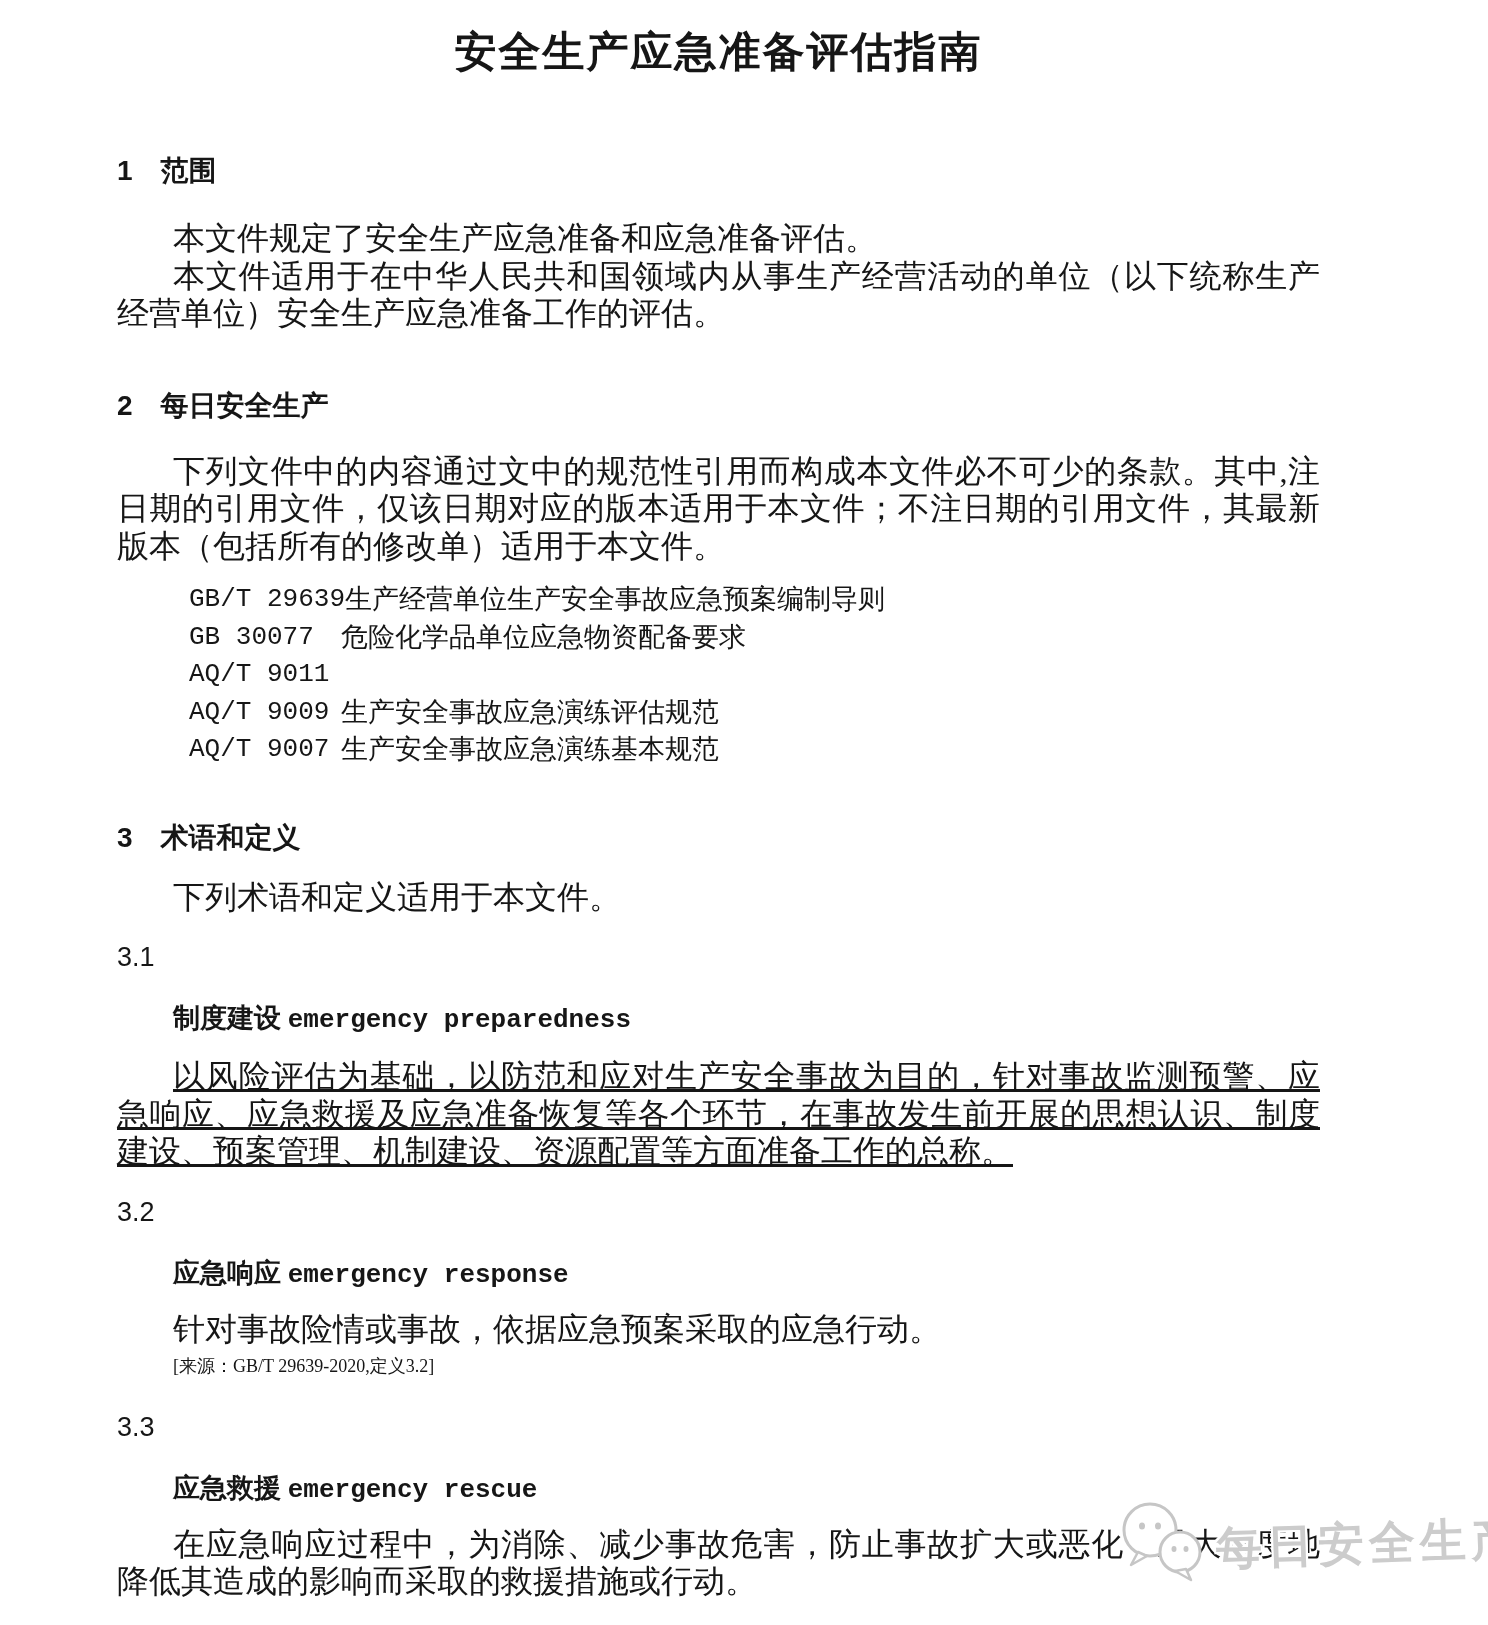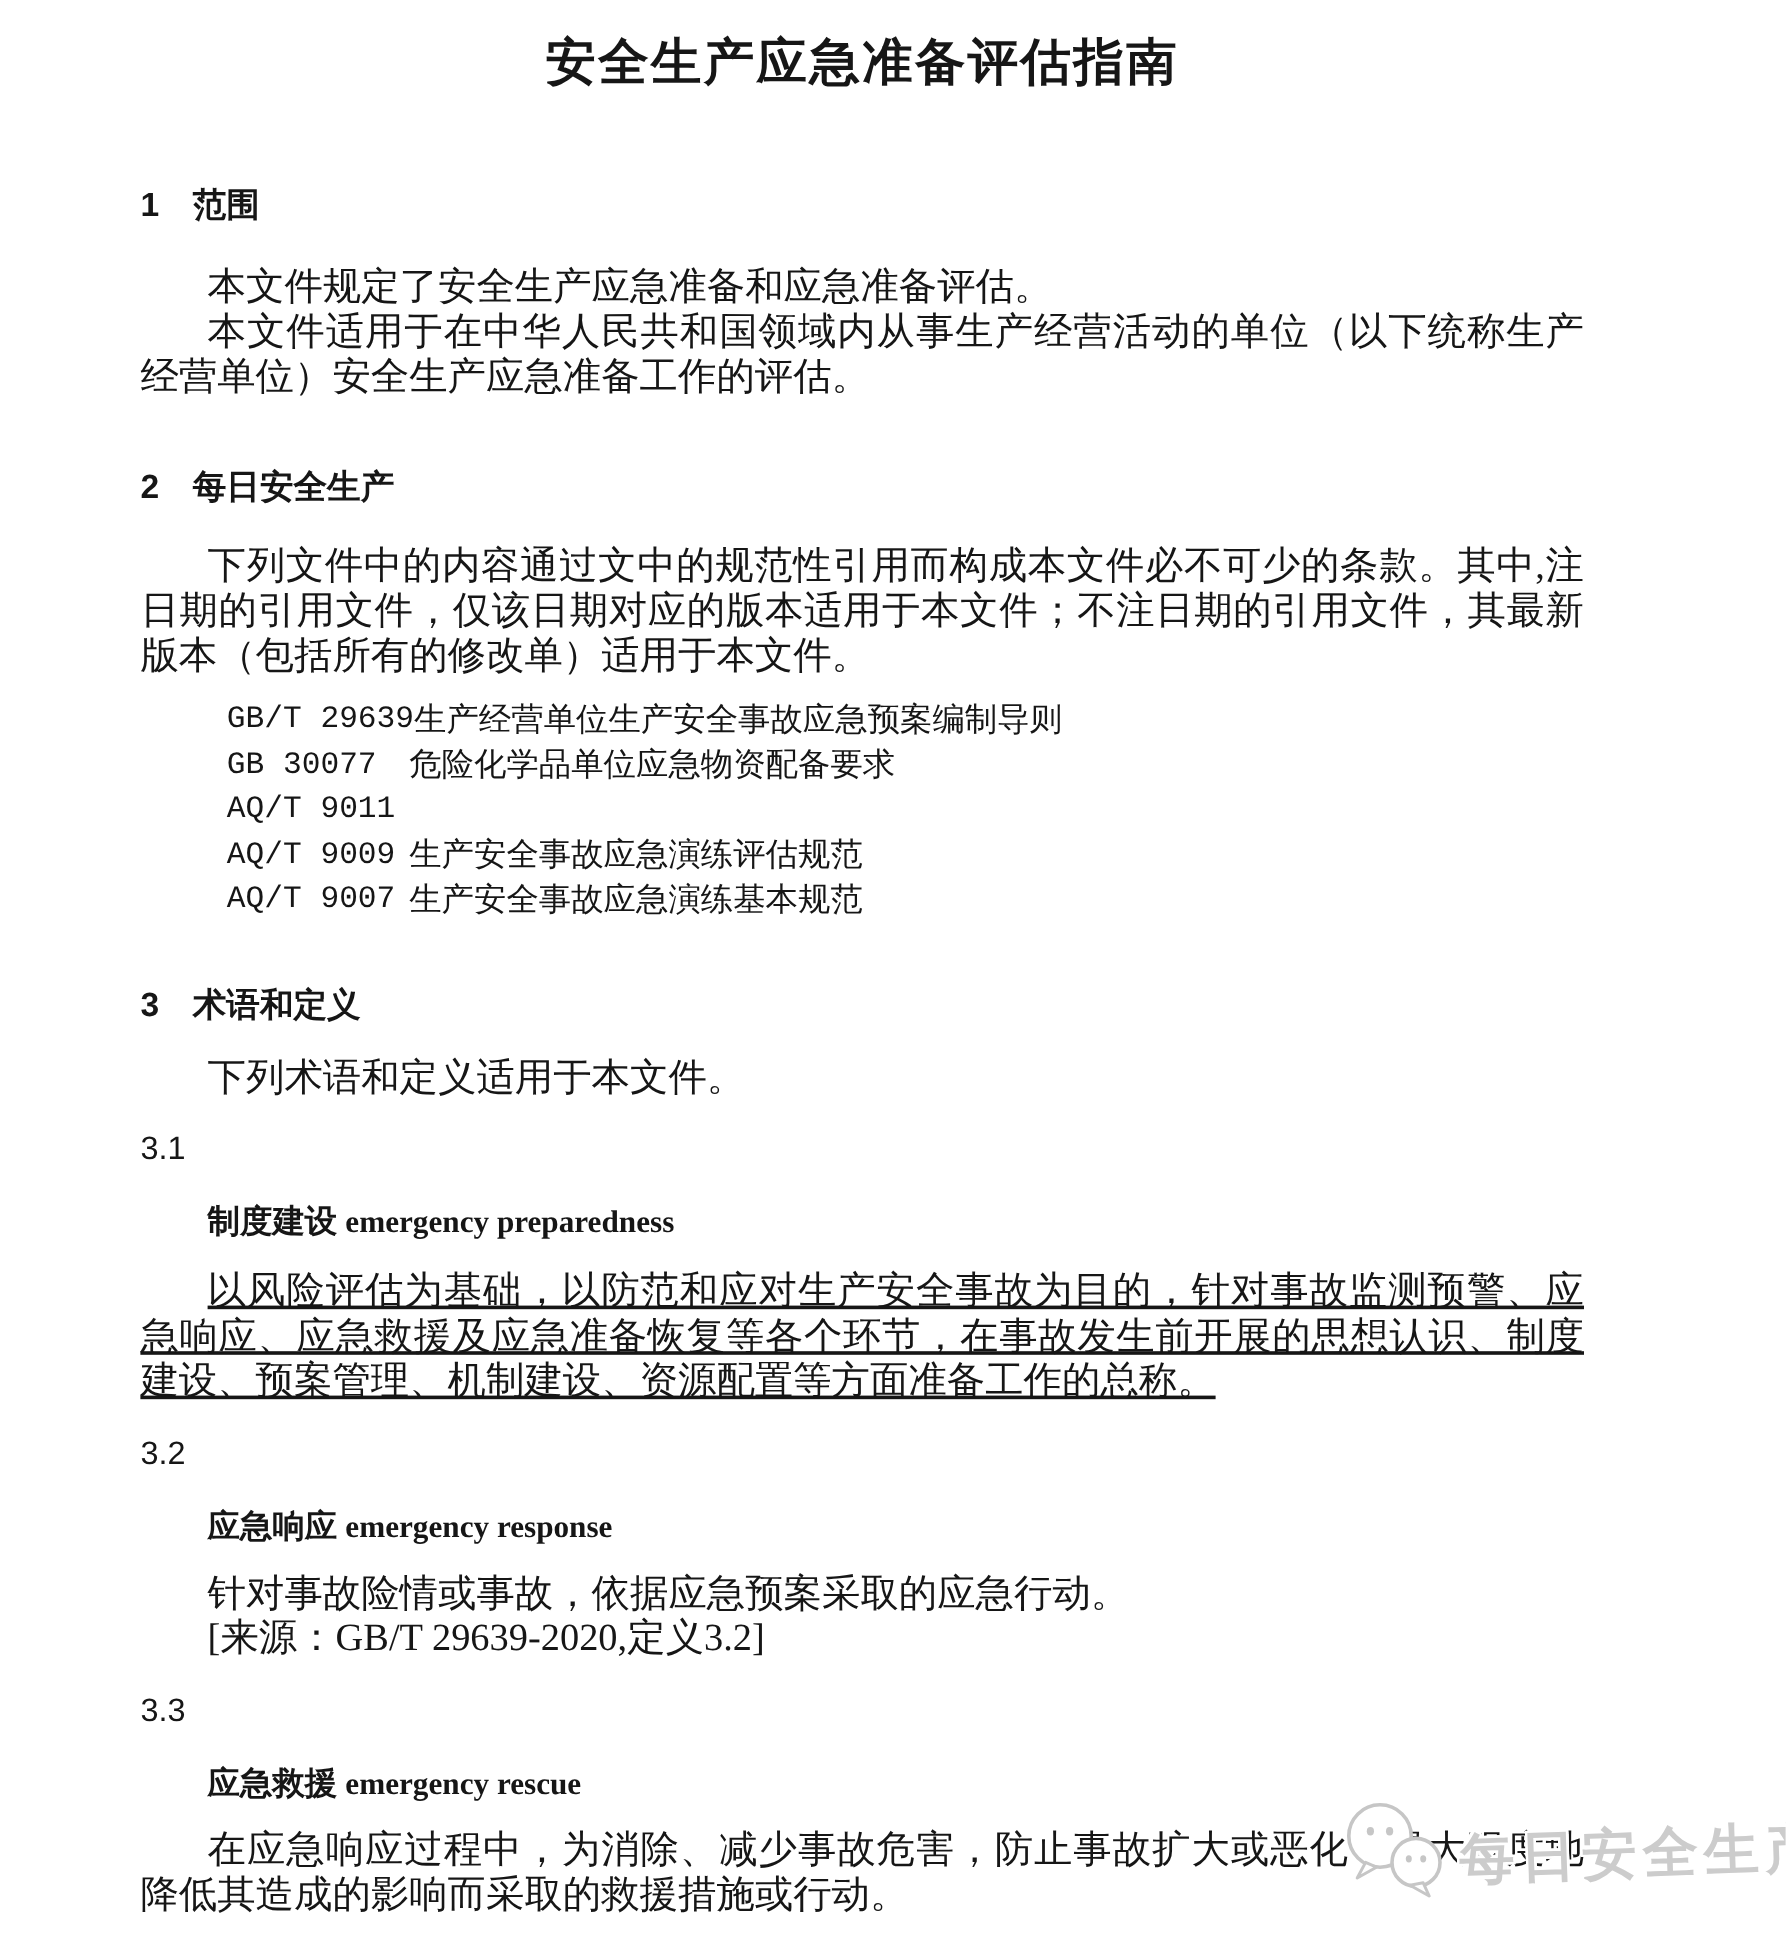--- a/index.html
+++ b/index.html
@@ -71,30 +71,30 @@
     margin-top:26px;
     padding-left:56px;
     font-size:27px;
     line-height:36px;
   }
   .term-cn {
     font-family:"Liberation Sans","DejaVu Sans",sans-serif;
     font-weight:bold;
   }
   .term-en {
-    font-family:Liberation Serif, serif;
+    font-family:Liberation Mono, monospace;
     font-size:26px;
     font-weight:bold;
   }
   .term-def { margin-top:20px;text-decoration:underline; }
   .term-def-tight { margin-top:18px; }
   .source-line {
     margin:0;
     padding-left:56px;
-    font-size:32px;
+    font-size:18px;
     line-height:37.5px;
   }
 
   .watermark {
     position:absolute;
     left:1118px; top:1498px;
     display:flex;
     align-items:center;
     z-index:5;
     pointer-events:none;

